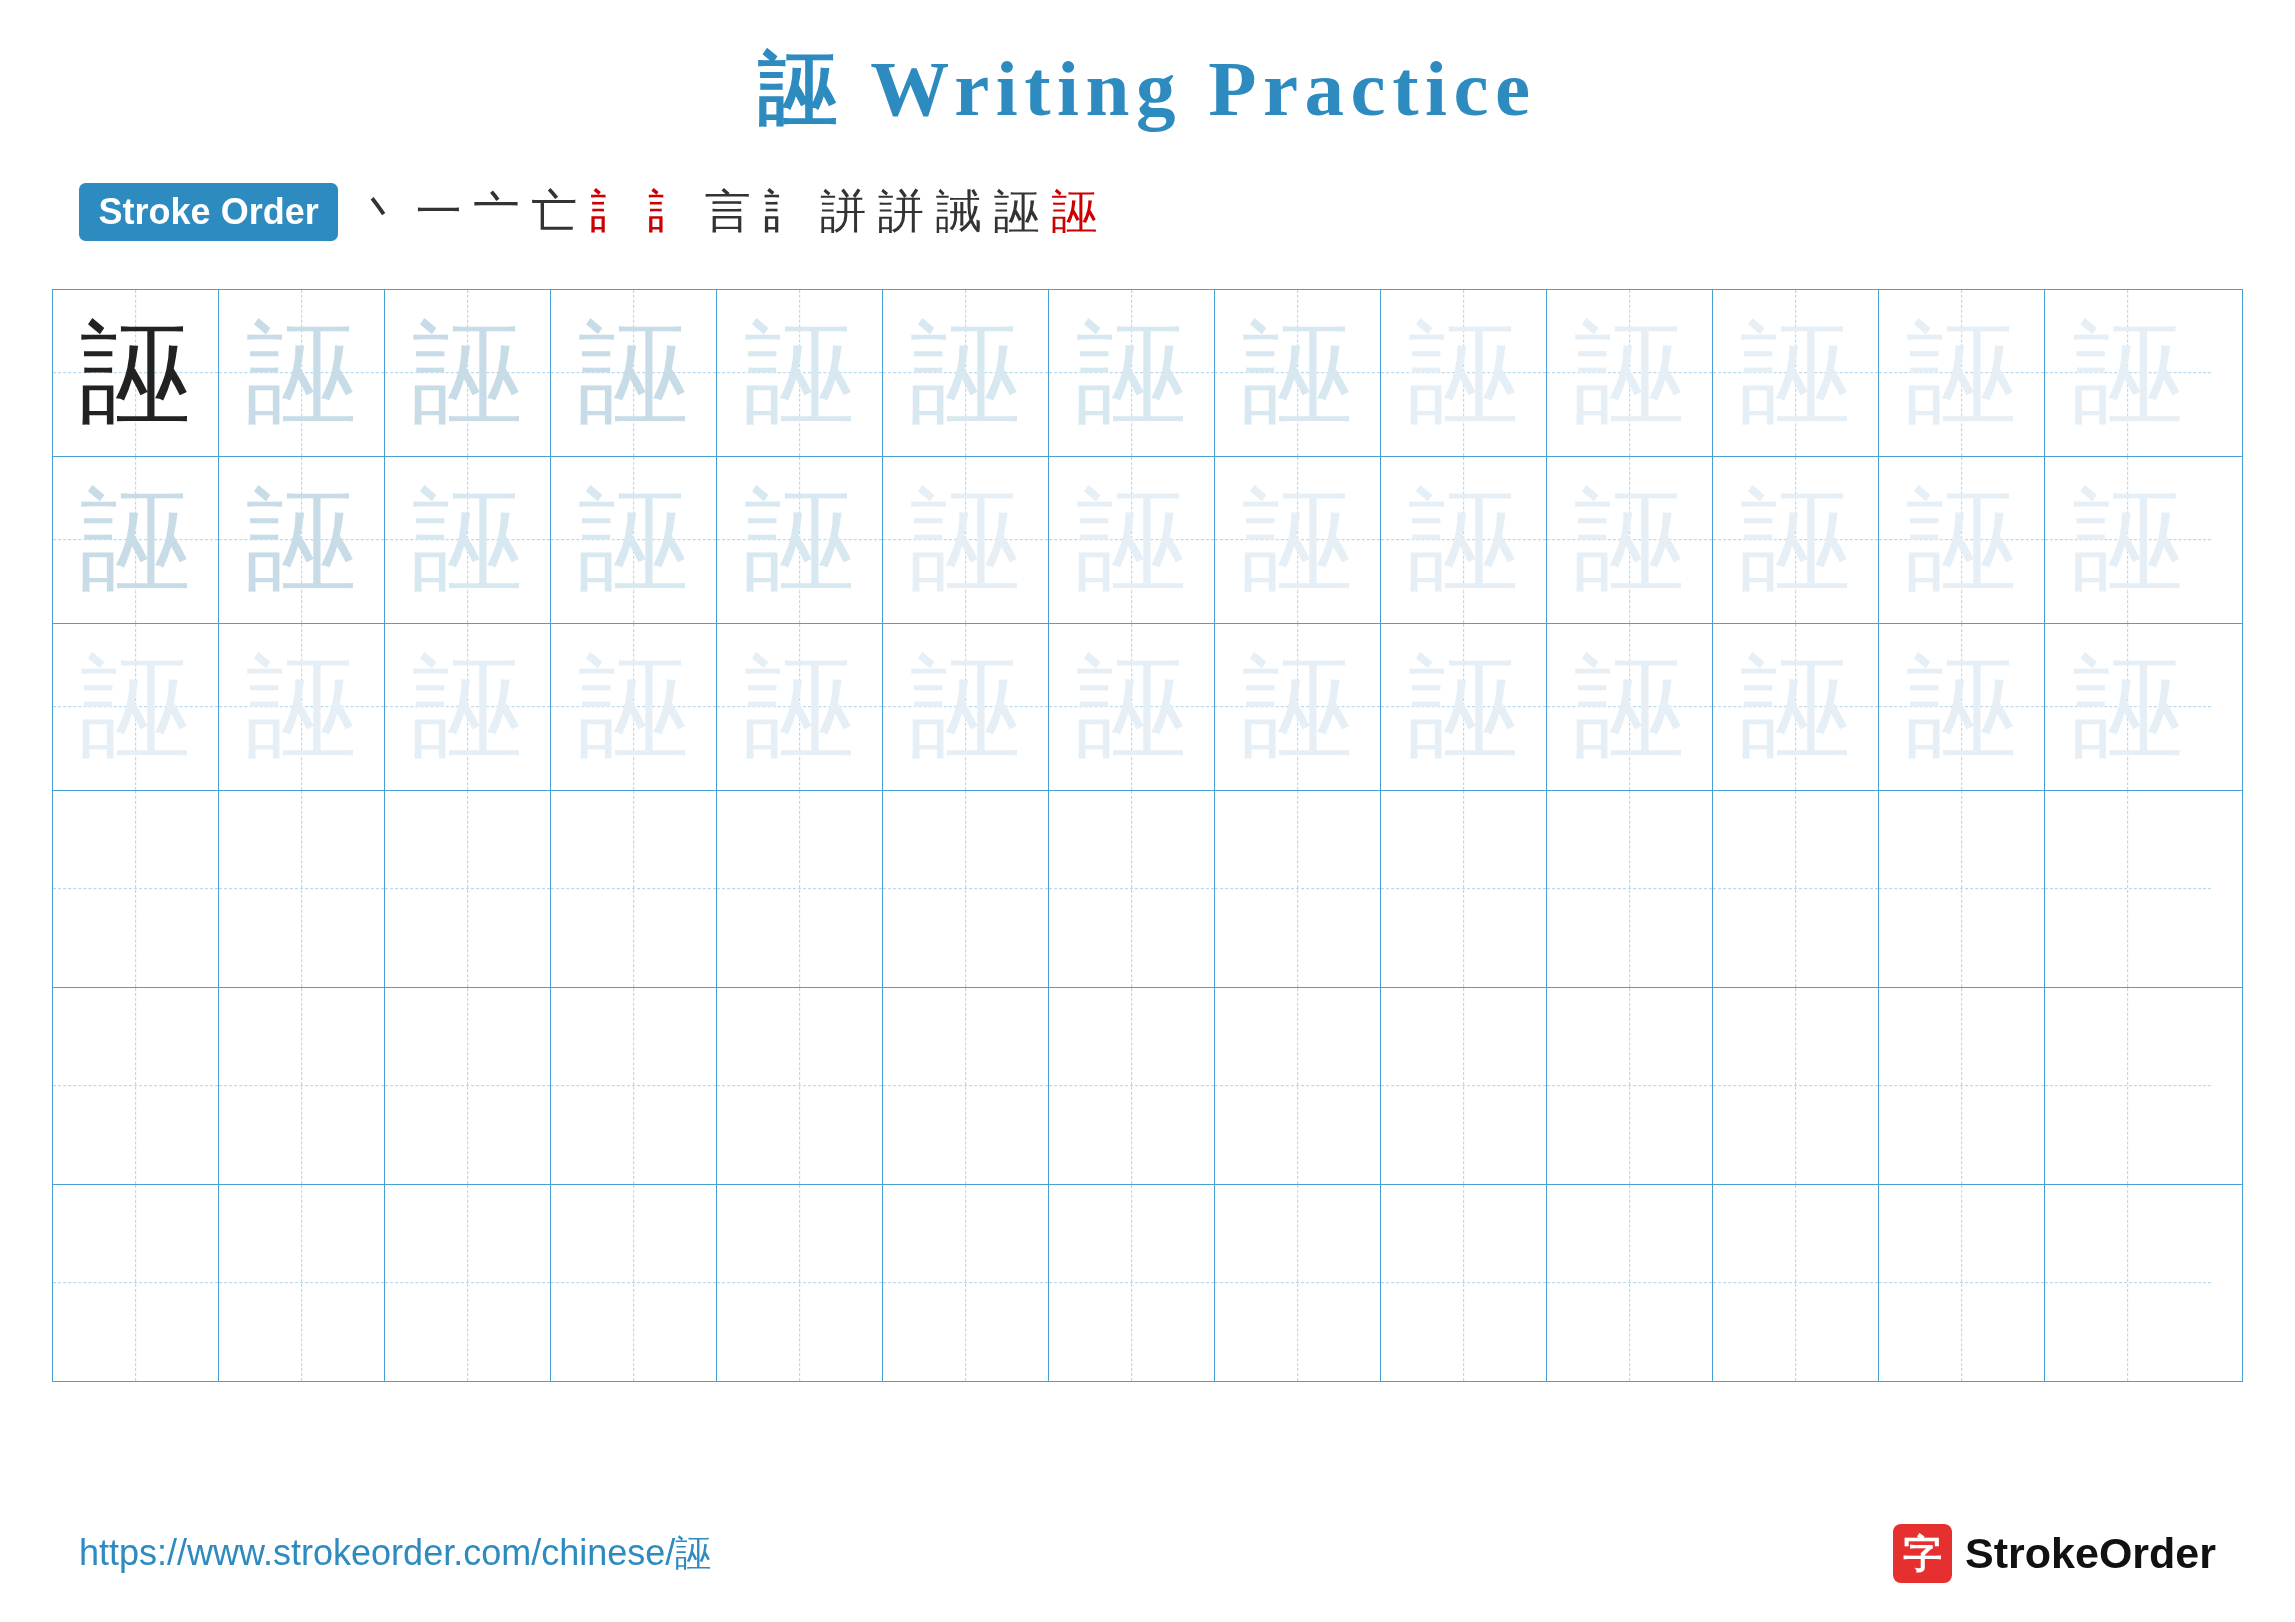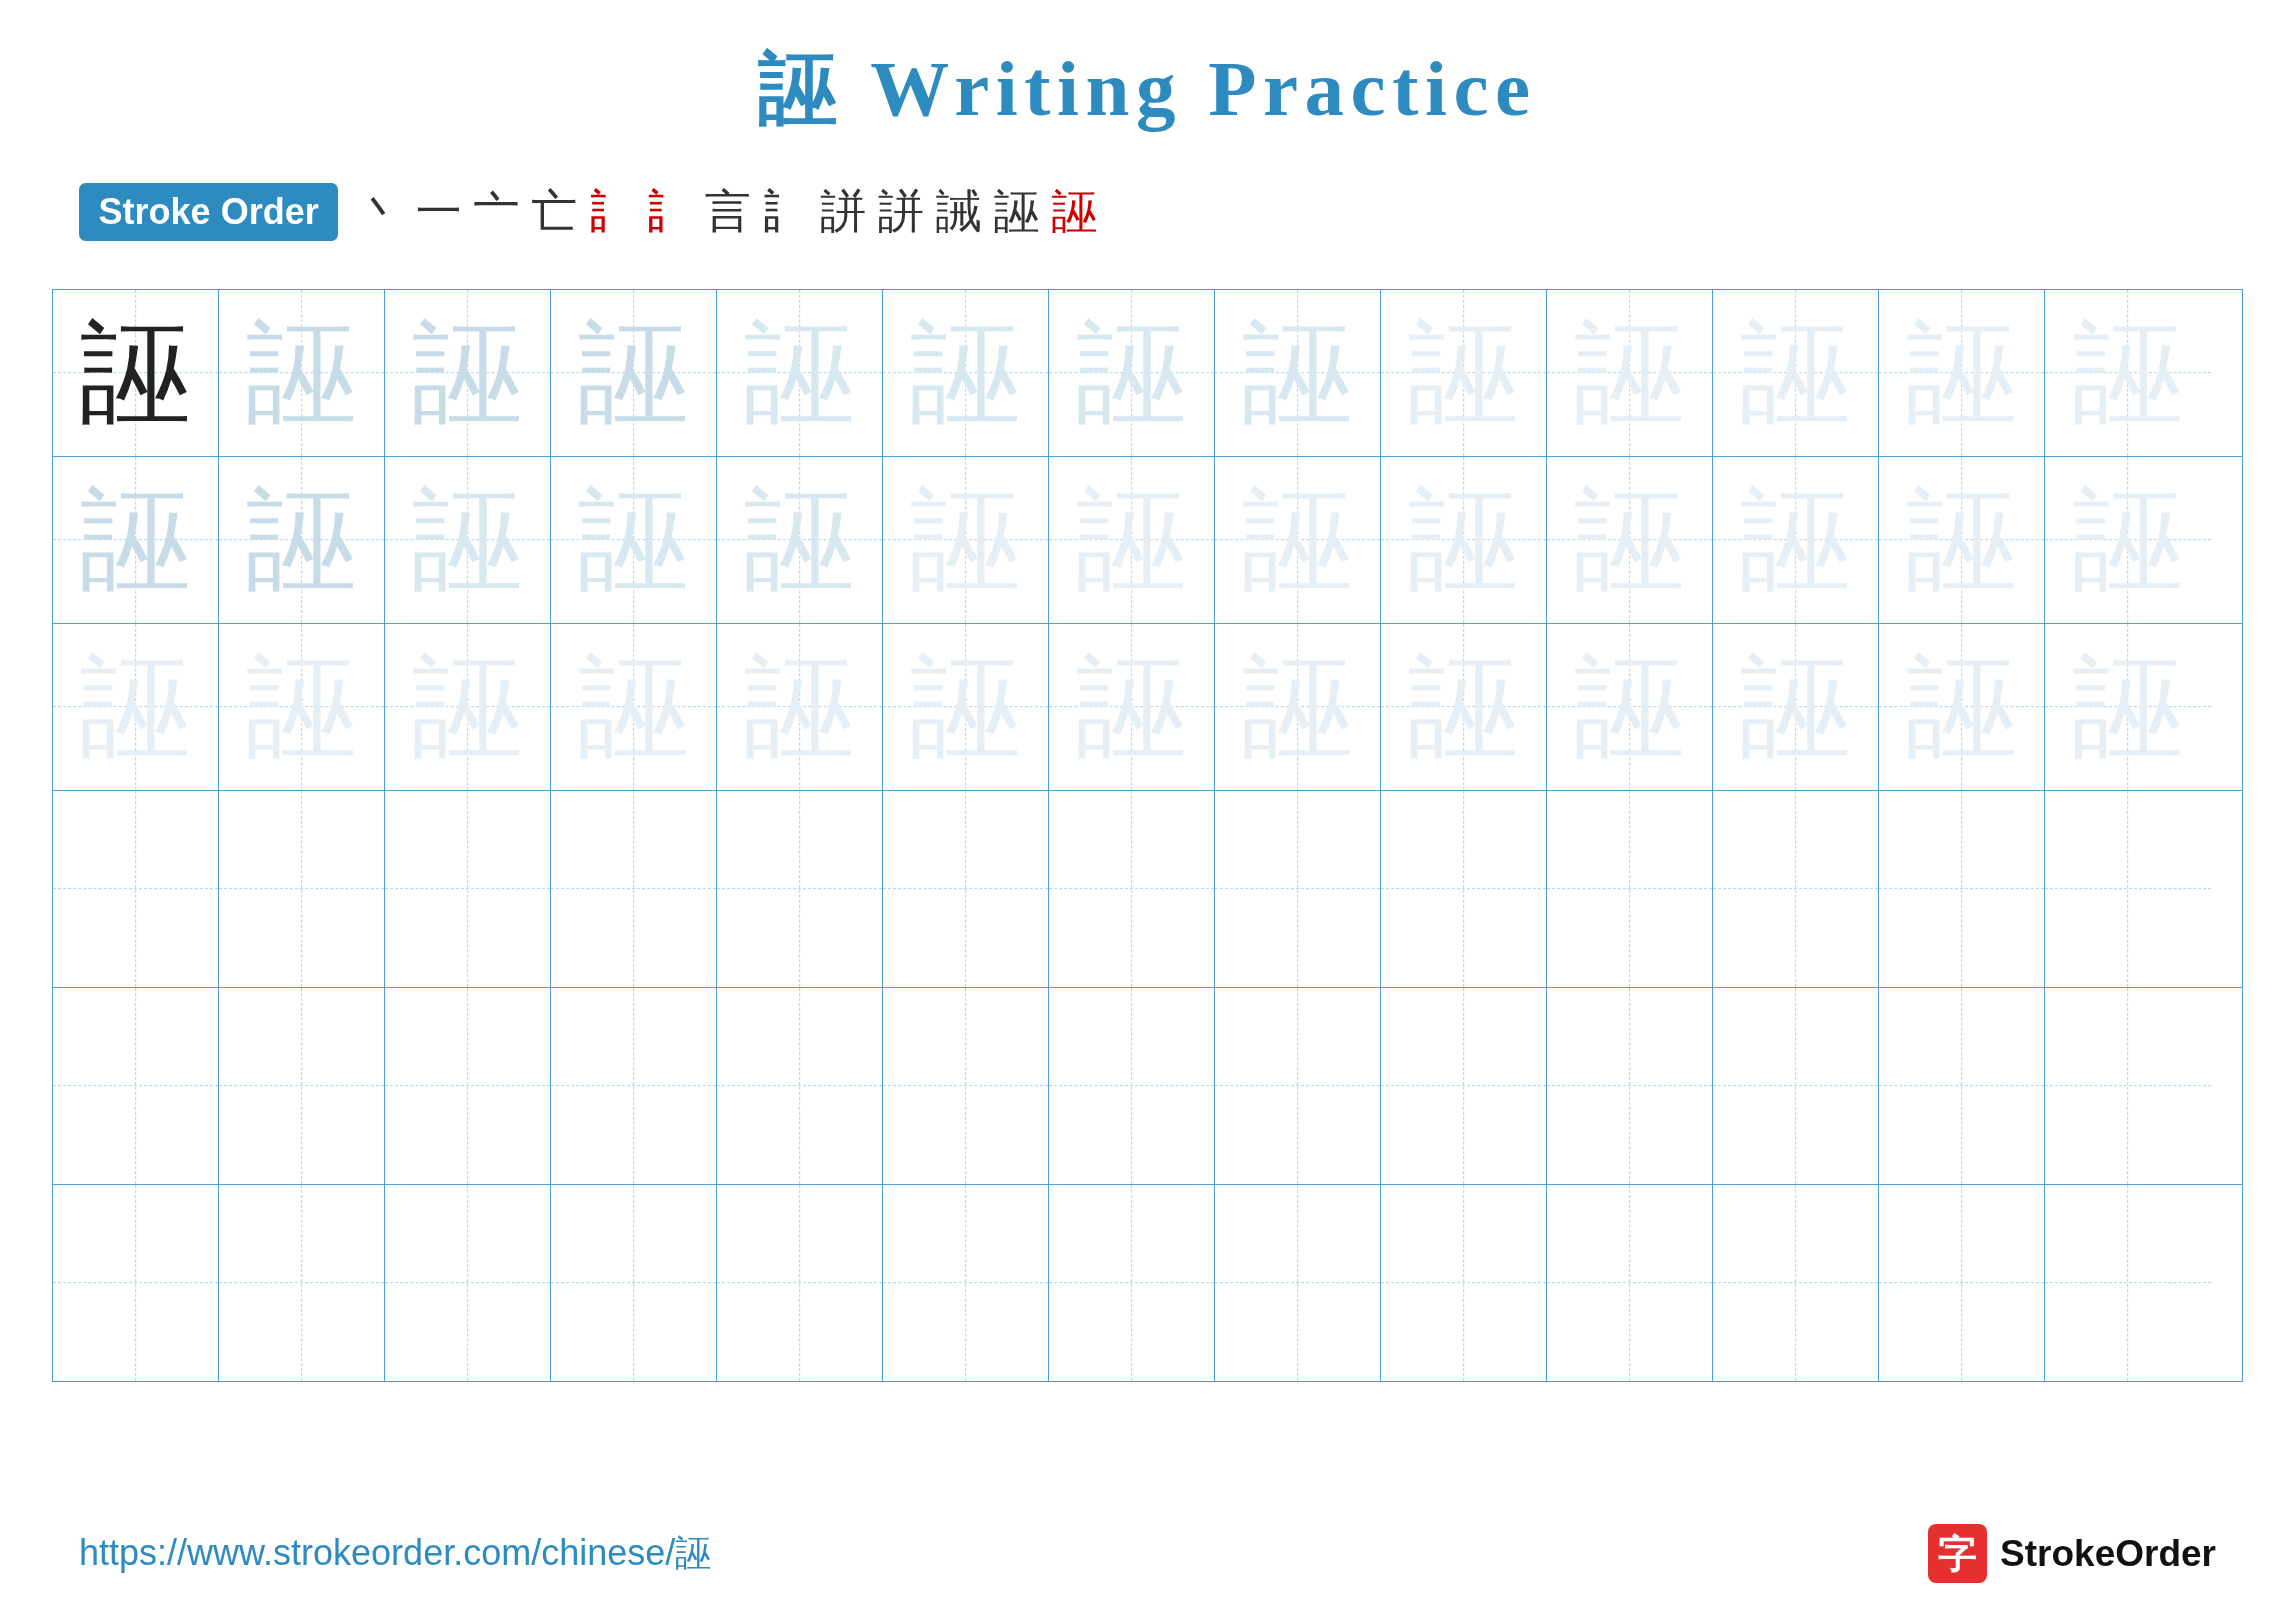--- a/index.html
+++ b/index.html
@@ -178,21 +178,21 @@
       display: flex;
       align-items: center;
       justify-content: center;
       color: white;
       font-size: 39px;
       font-weight: bold;
       font-family: serif;
     }
 
     .logo-text {
-      font-size: 37px;
+      font-size: 43px;
       font-weight: bold;
       color: #111;
       font-family: Arial, sans-serif;
     }
   </style>
 </head>
 <body>
 
 <div class="page-title">誣 Writing Practice</div>
 

